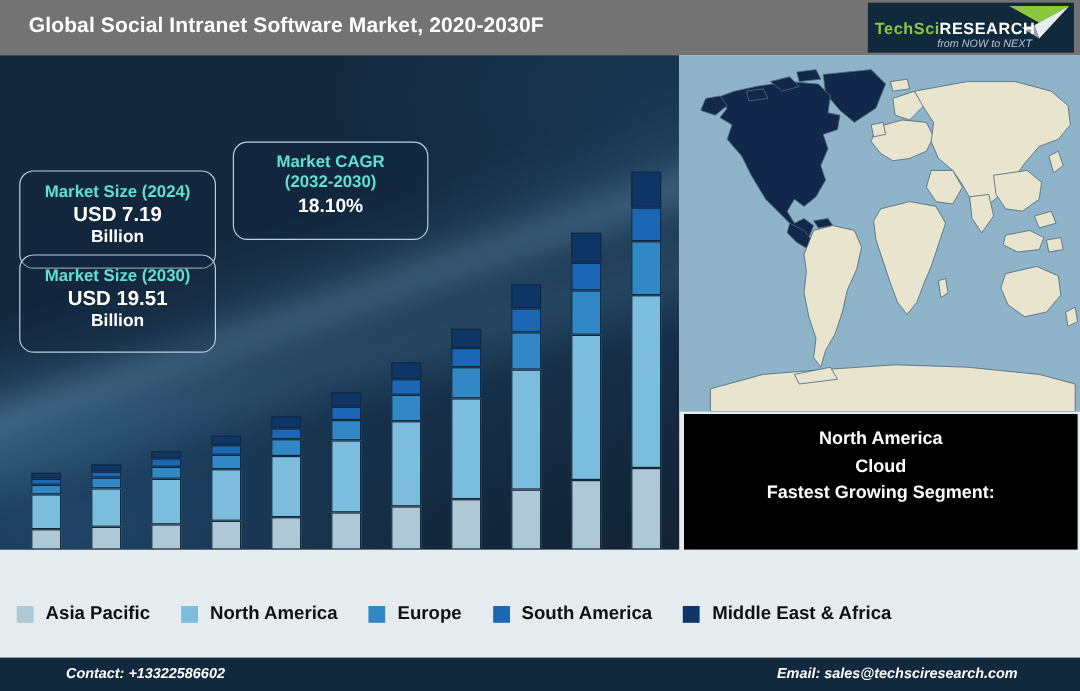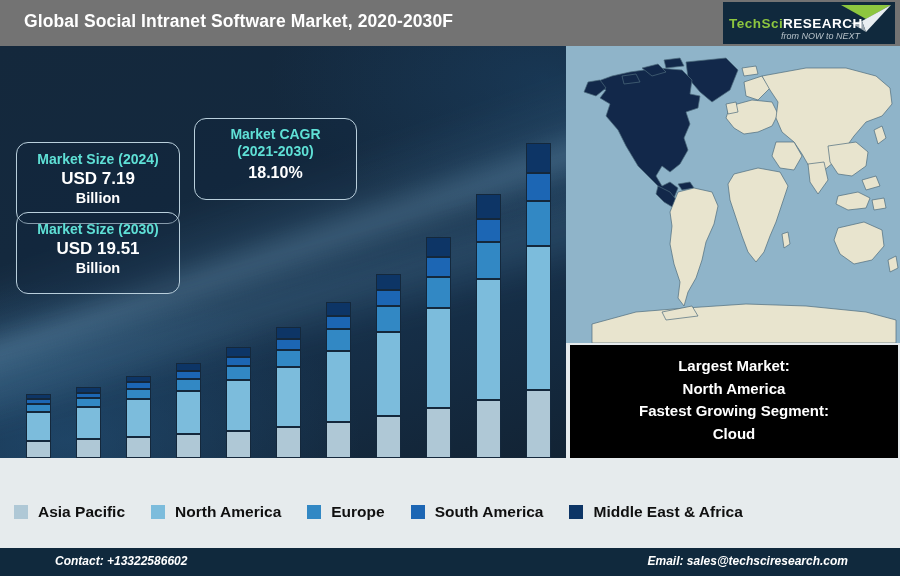--- a/index.html
+++ b/index.html
@@ -217,21 +217,21 @@
     <div class="swoosh2"></div>
 
     <div class="stat-card" id="card-size-2024">
       <div class="stat-label">Market Size (2024)</div>
       <div class="stat-value">USD 7.19</div>
       <div class="stat-unit">Billion</div>
     </div>
 
     <div class="stat-card" id="card-cagr">
       <div class="stat-label">Market CAGR</div>
-      <div class="stat-label">(2021-2030)</div>
+      <div class="stat-label">(2032-2030)</div>
       <div class="stat-value" style="font-size:16px;line-height:26px;">18.10%</div>
     </div>
 
     <div class="stat-card" id="card-size-2030">
       <div class="stat-label">Market Size (2030)</div>
       <div class="stat-value">USD 19.51</div>
       <div class="stat-unit">Billion</div>
     </div>
 
     <div class="bars-layer" id="bars-layer">
@@ -379,24 +379,23 @@
         <path d="M322,214 L330,210 L332,222 L324,226 Z" fill="#E8E4CE"></path>
 
         <path d="M26,278 L70,266 L120,262 L180,258 L240,260 L300,266 L330,274
                  L330,297 L26,297 Z" fill="#E8E4CE"></path>
         <path d="M96,266 L126,260 L132,270 L100,274 Z" fill="#E8E4CE"></path>
       </g>
     </svg>
   </div>
 
   <div class="info-box">
-    <div>Largest Market:</div>
     <div>North America</div>
+    <div>Cloud</div>
     <div>Fastest Growing Segment:</div>
-    <div>Cloud</div>
   </div>
 
   <div class="legend" id="legend">
       <div class="legend-item">
         <span class="legend-swatch" style="background: rgb(175, 200, 214);"></span>
         <span class="legend-text">Asia Pacific</span>
       </div>
       <div class="legend-item">
         <span class="legend-swatch" style="background: rgb(124, 188, 220);"></span>
         <span class="legend-text">North America</span>

